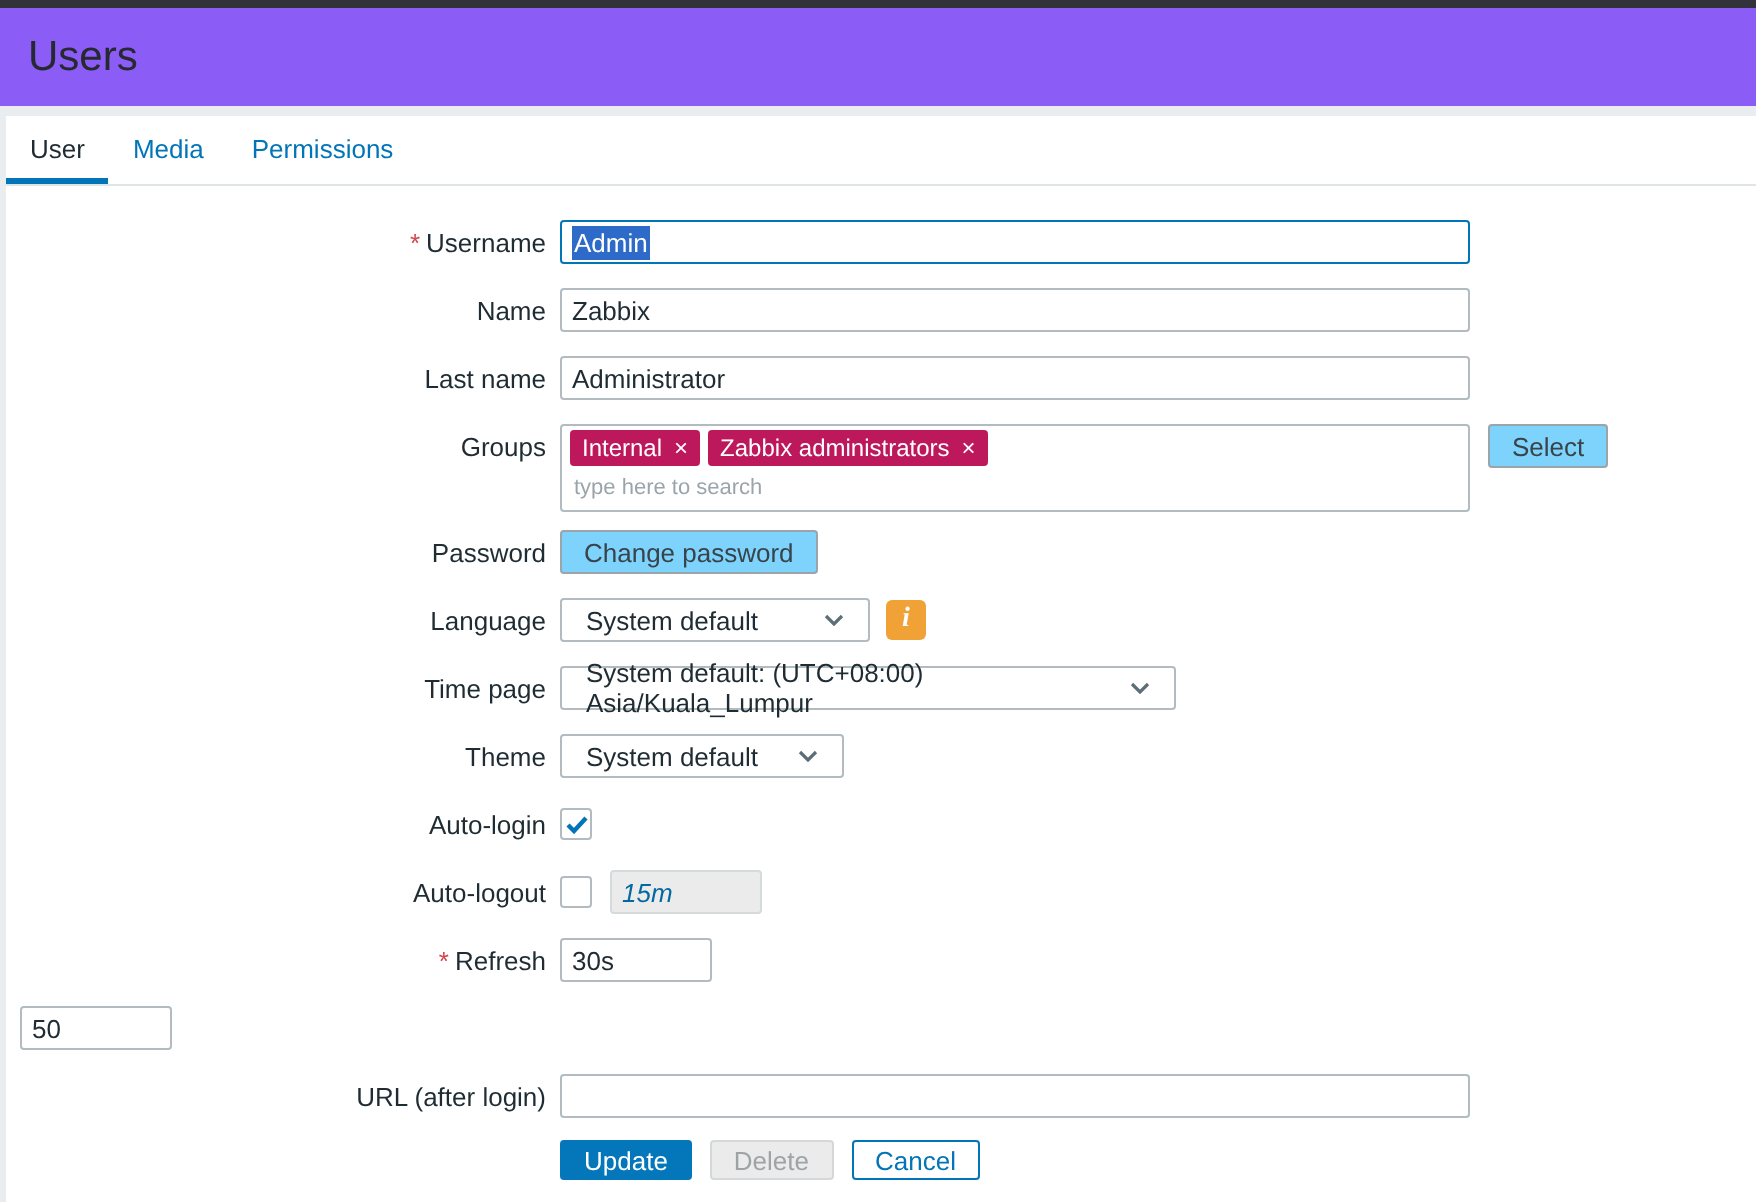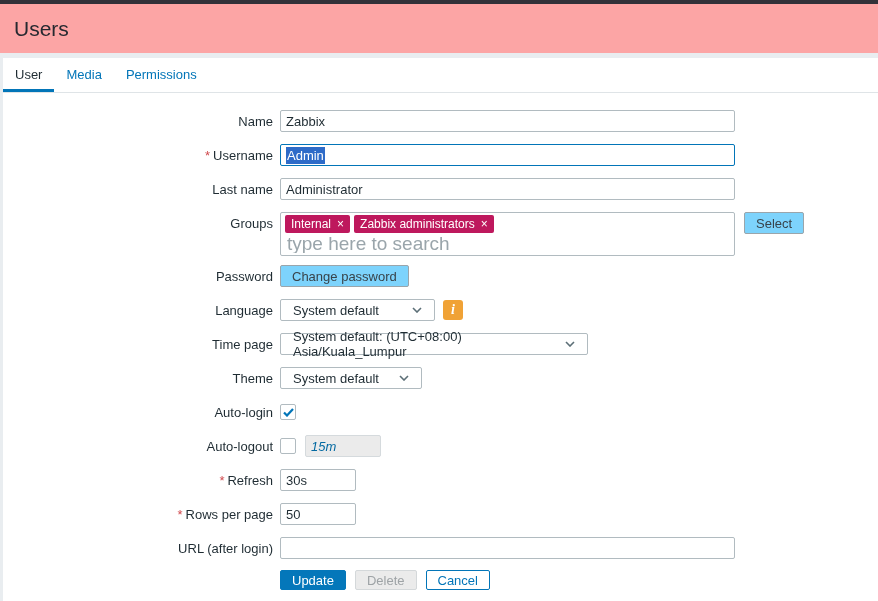--- a/index.html
+++ b/index.html
@@ -4,21 +4,21 @@
 <style>
   * { box-sizing: border-box; margin: 0; padding: 0; }
   html, body { width: 878px; height: 601px; overflow: hidden; }
   body {
     font-family: "Liberation Sans", sans-serif;
     font-size: 13px;
     color: #1f2c33;
     background: #ffffff;
   }
   .topbar { height: 4px; background: #32323a; }
-  .page-header { padding: 13px 16px 12px 14px; background: #fca5a5; }
+  .page-header { padding: 13px 16px 12px 14px; background: #8b5cf6; }
   .page-title { font-size: 21px; font-weight: 400; color: #262930; }
   .band { height: 5px; background: #e9edf0; }
   .content { border-left: 3px solid #e9edf0; min-height: 551px; background: #fff; }
 
   
   .tab-header { display: flex; padding-left: 0; border-bottom: 1px solid #dfe4e7; }
   .tab { padding: 9px 12px 7px 12px; color: #0275b8; cursor: pointer; border-bottom: 3px solid transparent; }
   .tab.active { color: #1f2c33; border-bottom-color: #0275b8; }
 
   
@@ -52,21 +52,21 @@
   .multiselect {
     width: 455px; min-height: 44px; border: 1px solid #b1bbc0; border-radius: 2px;
     background: #fff; padding: 2px 4px;
   }
   .chips { display: flex; gap: 4px; flex-wrap: wrap; }
   .chip {
     background: #be185d; color: #fff; font-size: 12px; line-height: 16px;
     padding: 1px 6px; border-radius: 2px; display: inline-flex; align-items: center; gap: 6px;
   }
   .chip-x { cursor: pointer; font-size: 12px; }
-  .ms-search { border: none; outline: none; font-size: 19px; height: 18px; width: 200px; margin: 2px 2px 0 2px; color: #1f2c33; }
+  .ms-search { border: none; outline: none; font-size: 11px; height: 18px; width: 200px; margin: 2px 2px 0 2px; color: #1f2c33; }
   .ms-search::placeholder { color: #9aa5ab; }
 
   
   .btn { height: 20px; border-radius: 2px; cursor: pointer; padding: 0 11px; }
   .btn-plain { background: #7dd3fc; border: 1px solid #9aa5ab; color: #38434a; height: 22px; }
   .btn-primary { background: #0477ba; border: 1px solid #0477ba; color: #fff; }
   .btn-outline { background: #fff; border: 1px solid #0275b8; color: #0275b8; }
   .btn-disabled { background: #ebebeb; border: 1px solid #d4d8da; color: #9ea3a6; cursor: default; }
   .btn-row { display: flex; gap: 9px; align-items: center; }
 
@@ -113,34 +113,34 @@
 
   <div class="tab-header">
     <div class="tab active">User</div>
     <div class="tab">Media</div>
     <div class="tab">Permissions</div>
   </div>
 
   <div class="form">
 
     <div class="form-row">
-      <div class="label-col">Name</div>
-      <div class="ctrl-col">
-        <input class="tb w-lg" value="Zabbix" style="">
-      </div>
-    </div>
-
-    <div class="form-row">
       <div class="label-col">
         <span class="req">*</span><span>Username</span>
       </div>
       <div class="ctrl-col">
         <div class="fake-input">
           <span class="sel-text">Admin</span>
         </div>
+      </div>
+    </div>
+
+    <div class="form-row">
+      <div class="label-col">Name</div>
+      <div class="ctrl-col">
+        <input class="tb w-lg" value="Zabbix" style="">
       </div>
     </div>
 
     <div class="form-row">
       <div class="label-col">Last name</div>
       <div class="ctrl-col">
         <input class="tb w-lg" value="Administrator" style="">
       </div>
     </div>
 
@@ -236,23 +236,20 @@
     <div class="form-row">
       <div class="label-col">
         <span class="req">*</span><span>Refresh</span>
       </div>
       <div class="ctrl-col">
         <input class="tb w-sm" value="30s" style="">
       </div>
     </div>
 
     <div class="form-row">
-      <div class="label-col">
-        <span class="req">*</span><span>Rows per page</span>
-      </div>
       <div class="ctrl-col">
         <input class="tb w-sm" value="50" style="">
       </div>
     </div>
 
     <div class="form-row last">
       <div class="label-col">URL (after login)</div>
       <div class="ctrl-col">
         <input class="tb w-lg" value="" style="">
       </div>

